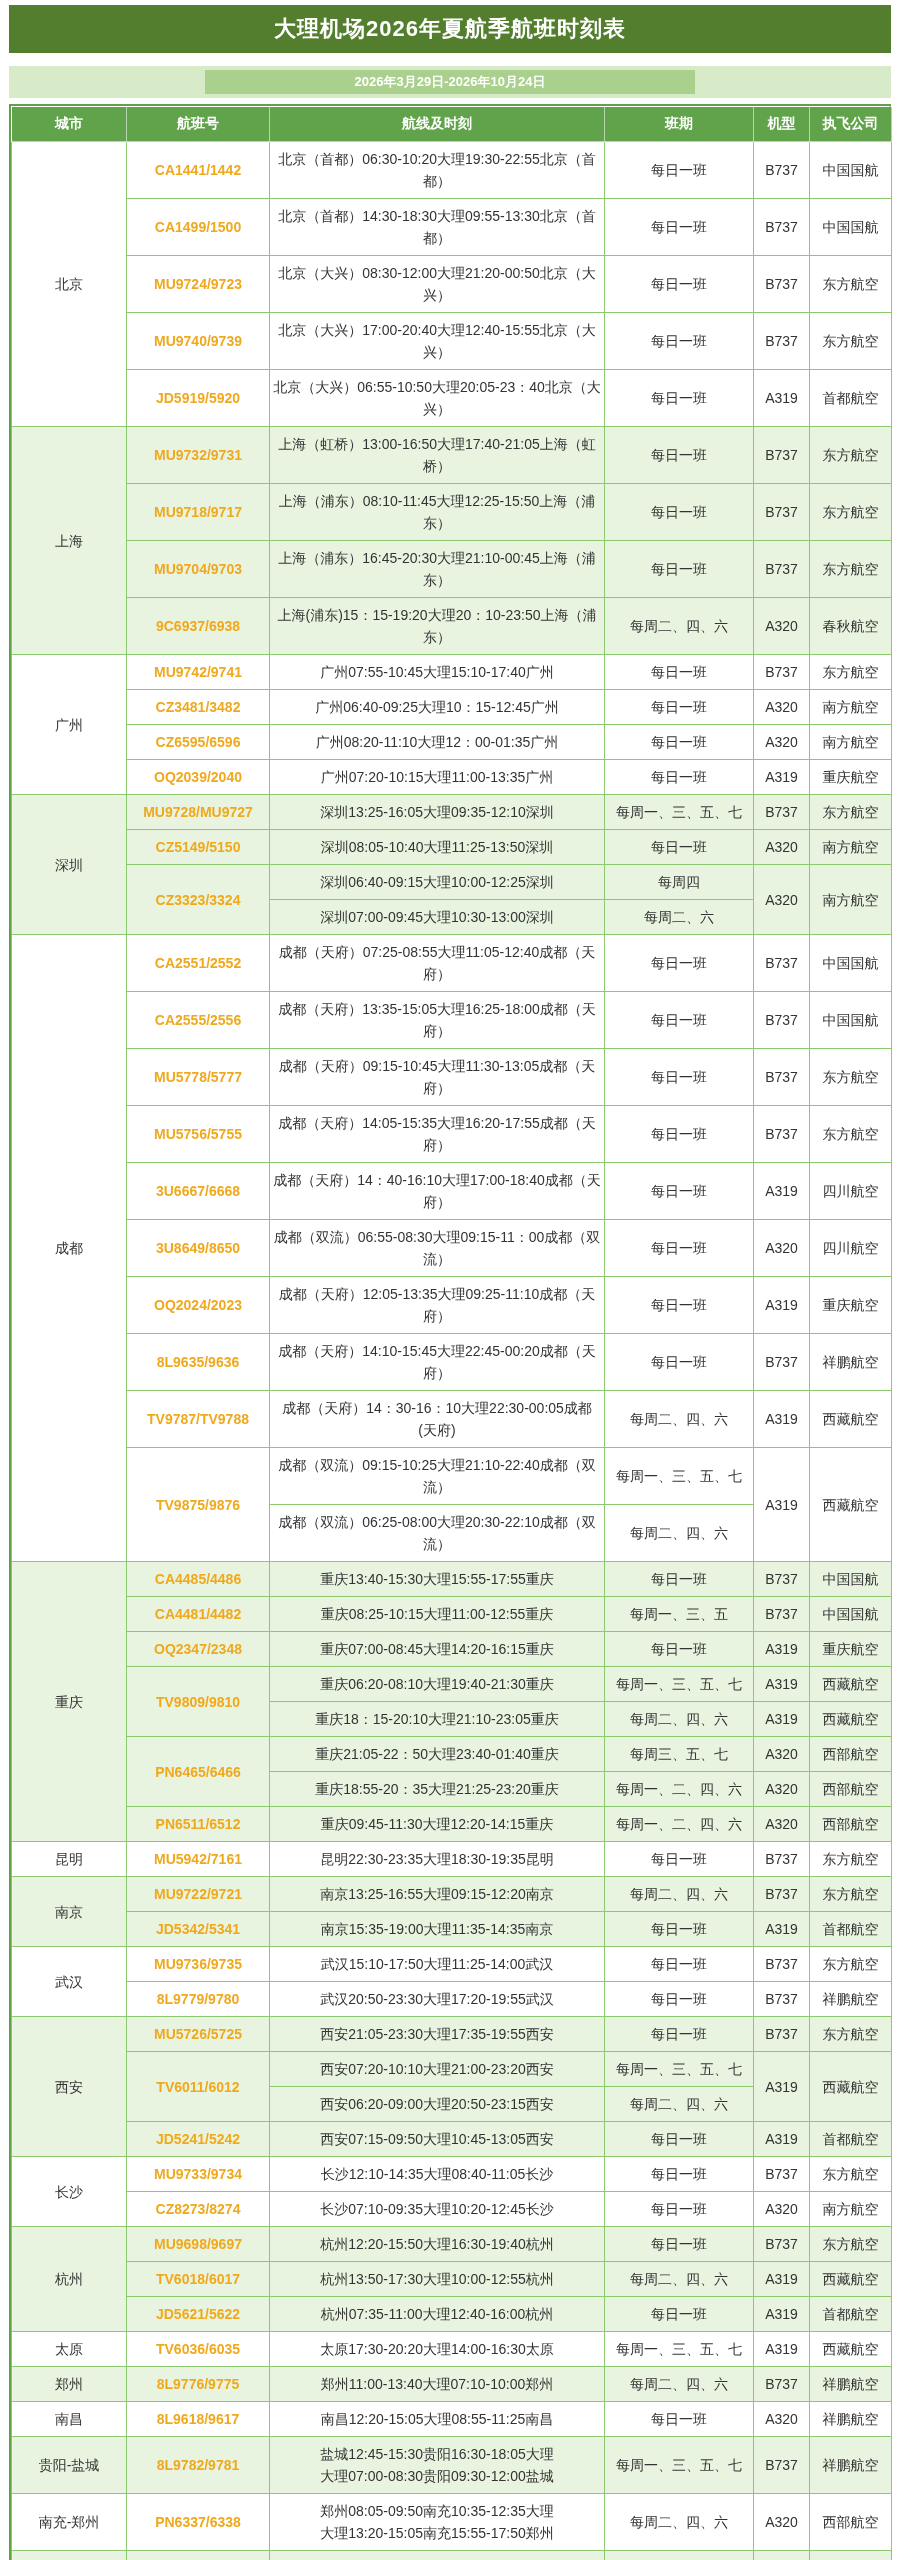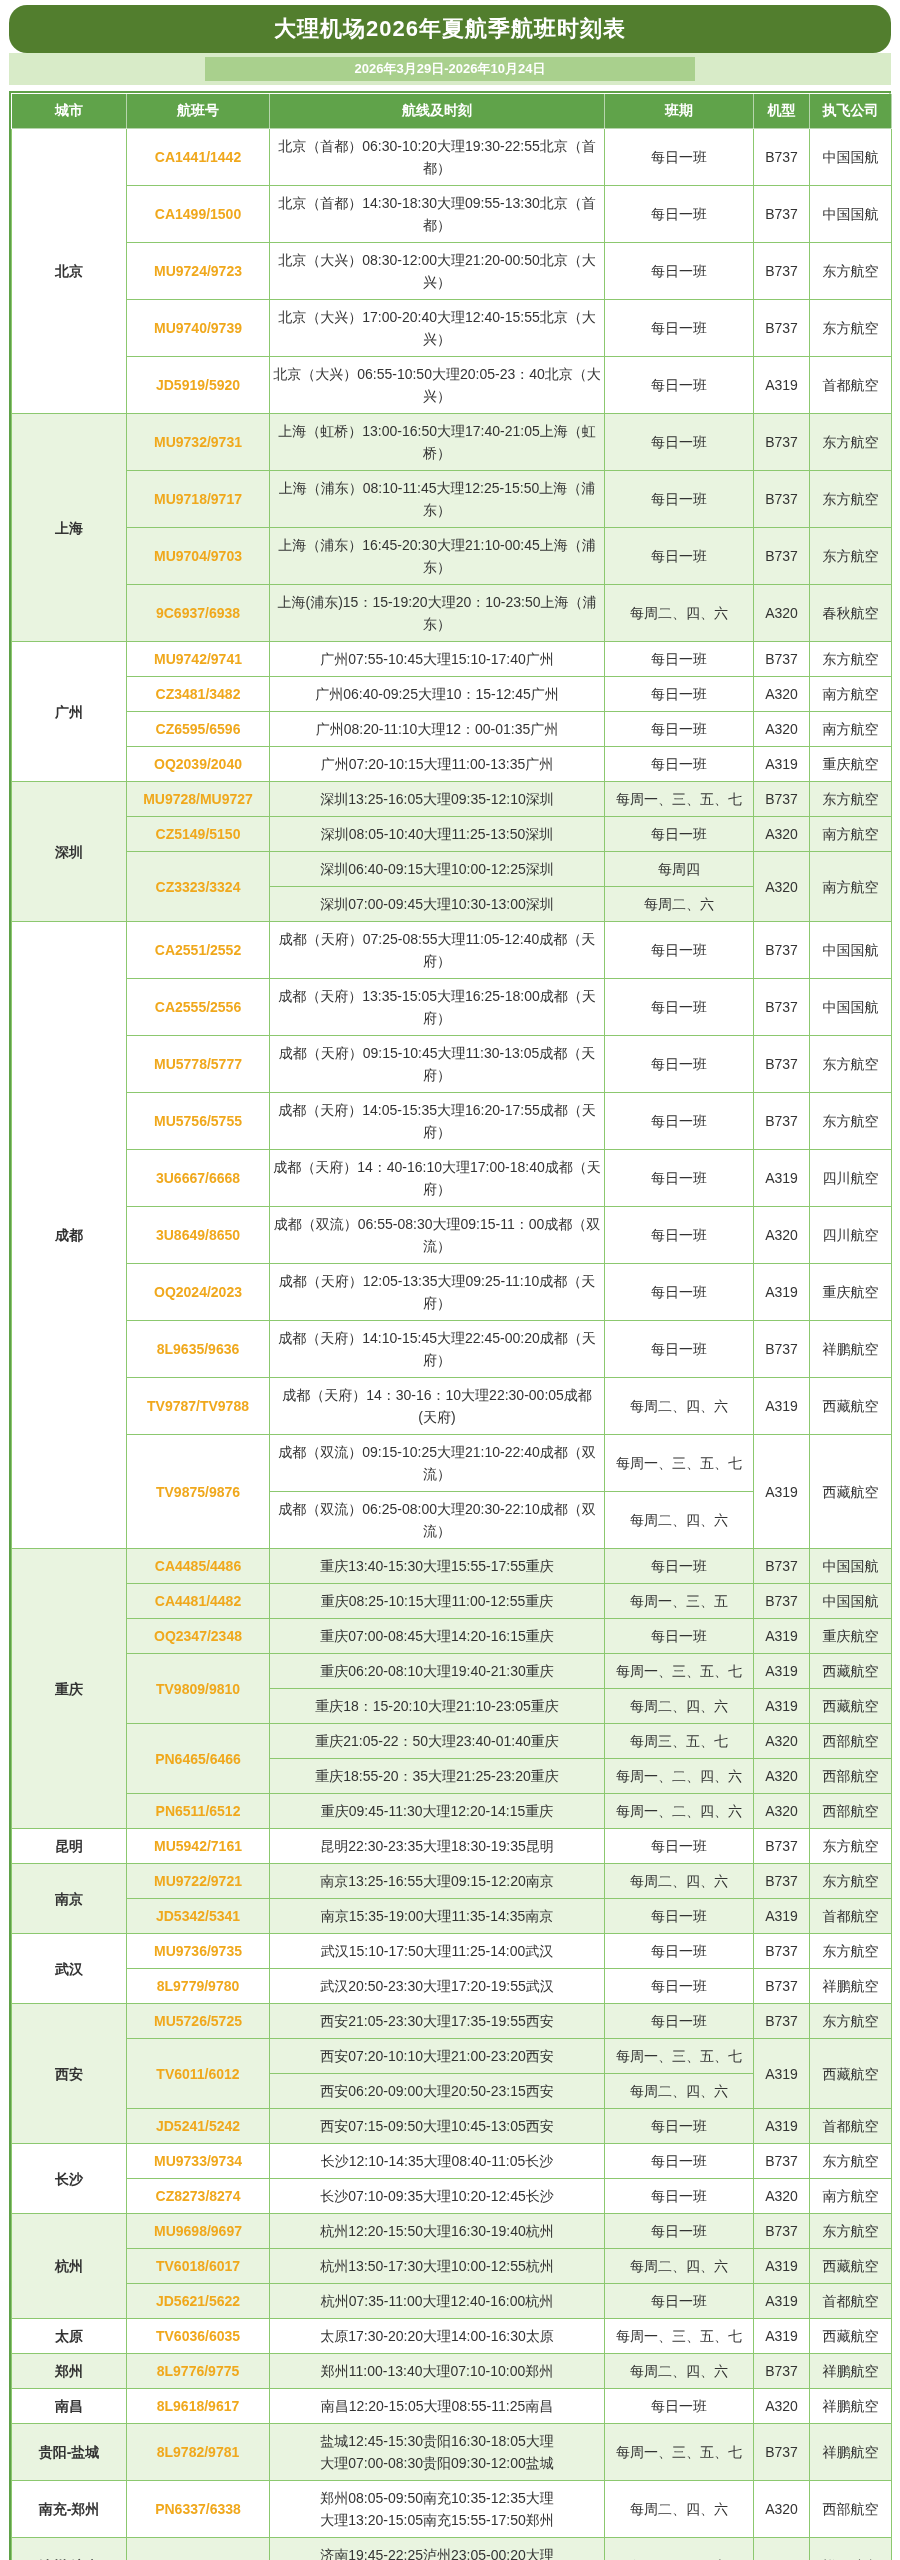--- a/index.html
+++ b/index.html
@@ -1,32 +1,32 @@
 <!DOCTYPE html>
 <html><head>
 <meta charset="utf-8">
 <style>
   html,body{margin:0;padding:0;background:#ffffff;}
   body{font-family:"Liberation Sans","DejaVu Sans",sans-serif;color:#333;width:900px;}
   .page{width:882px;margin:5px auto 0 auto;}
   .title-bar{background:#527e2e;color:#fff;font-size:22px;font-weight:bold;
-    text-align:center;padding:9px 0;letter-spacing:1px;border-radius:18px;}
-  .date-band{background:#d8ebc8;margin-top:0;padding:4px 0;text-align:center;}
+    text-align:center;padding:9px 0;letter-spacing:1px;}
+  .date-band{background:#d8ebc8;margin-top:13px;padding:4px 0;text-align:center;}
   .date-inner{display:inline-block;background:#a9d08d;color:#fff;font-size:13px;
     font-weight:bold;padding:3px 150px;}
   .tbl-wrap{margin-top:6px;border:2px solid #5fa148;}
   table{border-collapse:collapse;width:100%;table-layout:fixed;}
   th{background:#60a34a;color:#fff;font-size:14px;font-weight:bold;
     padding:8px 2px;border:1px solid rgba(255,255,255,0.55);}
   td{border:1px solid #8cc86f;font-size:14px;text-align:center;
     padding:6px 3px;line-height:20px;vertical-align:middle;background:#fff;}
   tr.shaded td{background:#e9f4e0;}
   td.flight-no{color:#f0a81c;font-weight:bold;text-align:center;}
   td.route{white-space:pre-line;line-height:22px;}
-  td.city{font-weight:bold;}
+  td.city{font-weight:normal;}
 </style>
 </head>
 <body>
 
 <div class="page">
   <div class="title-bar">大理机场2026年夏航季航班时刻表</div>
   <div class="date-band">
     <span class="date-inner">2026年3月29日-2026年10月24日</span>
   </div>
   <div class="tbl-wrap">

